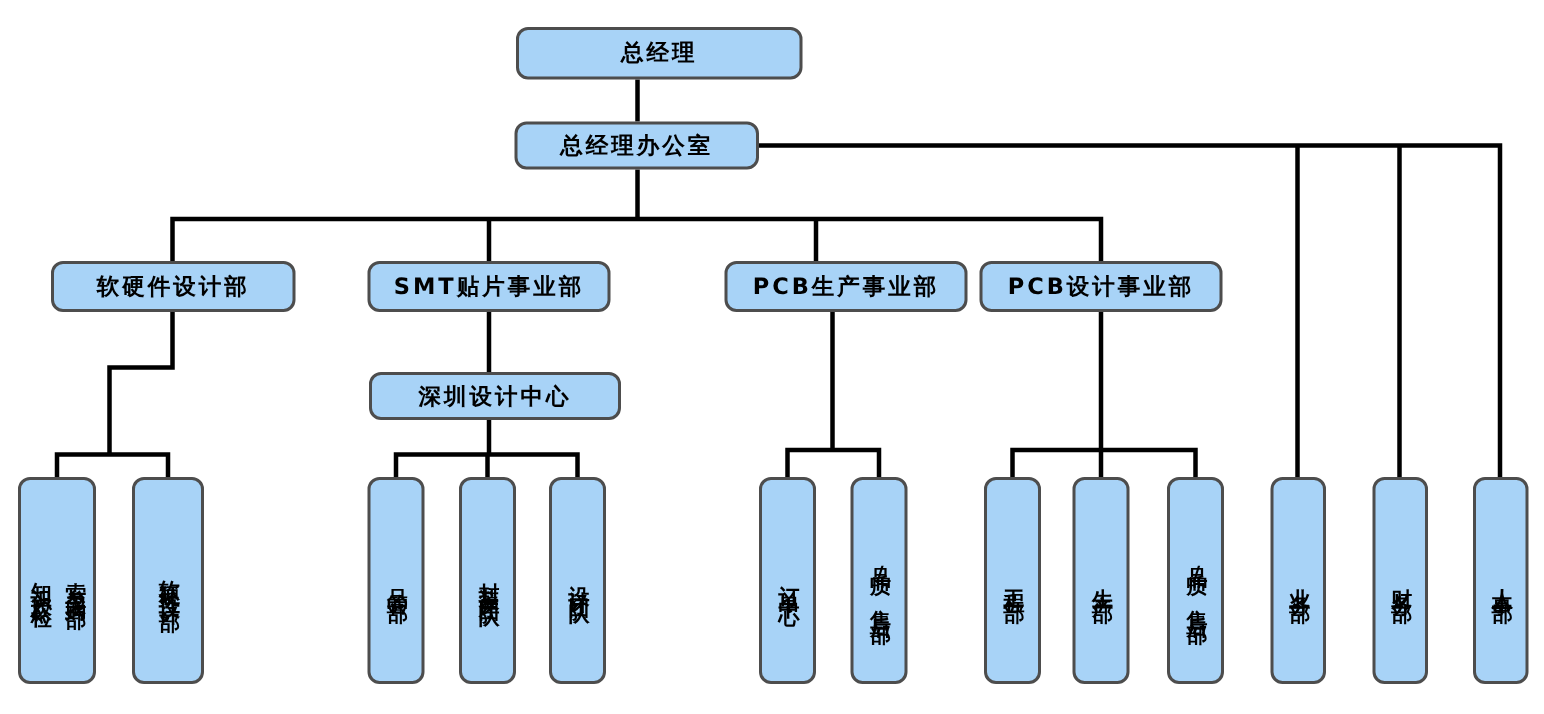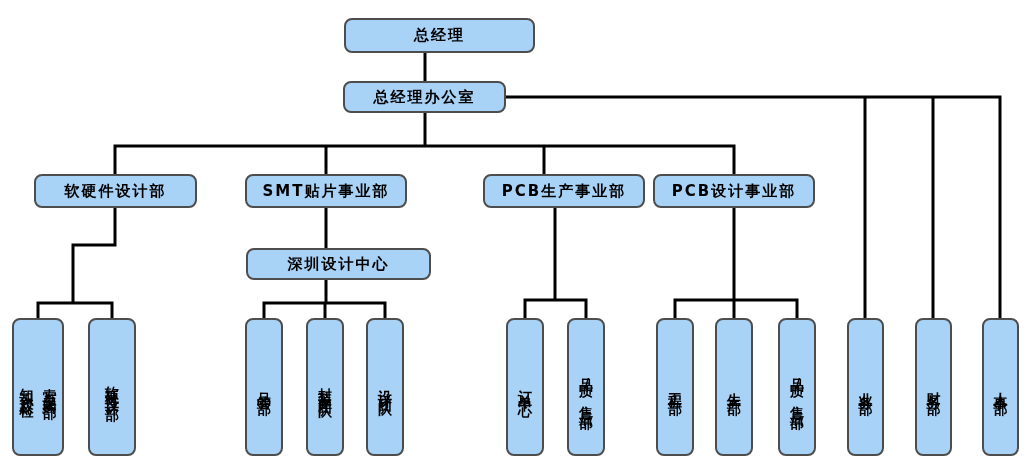--- a/index.html
+++ b/index.html
@@ -90,21 +90,21 @@
   <div class="node hbox" style="left:245px;top:174px;width:162px;height:34px">
     <span class="label">SMT贴片事业部</span>
   </div>
   <div class="node hbox" style="left:483px;top:174px;width:162px;height:34px">
     <span class="label">PCB生产事业部</span>
   </div>
   <div class="node hbox" style="left:653px;top:174px;width:162px;height:34px">
     <span class="label">PCB设计事业部</span>
   </div>
 
-  <div class="node hbox" style="left:246px;top:248px;width:185px;height:32px">
+  <div class="node hbox" style="left:246px;top:248px;width:168px;height:32px">
     <span class="label">深圳设计中心</span>
   </div>
 
   <div class="node vbox" style="left:12px;top:318px;width:52px;height:138px">
     <span class="label">知识产权检
 索与采购部</span>
   </div>
   <div class="node vbox" style="left:88px;top:318px;width:48px;height:138px">
     <span class="label">软硬件设计部</span>
   </div>

